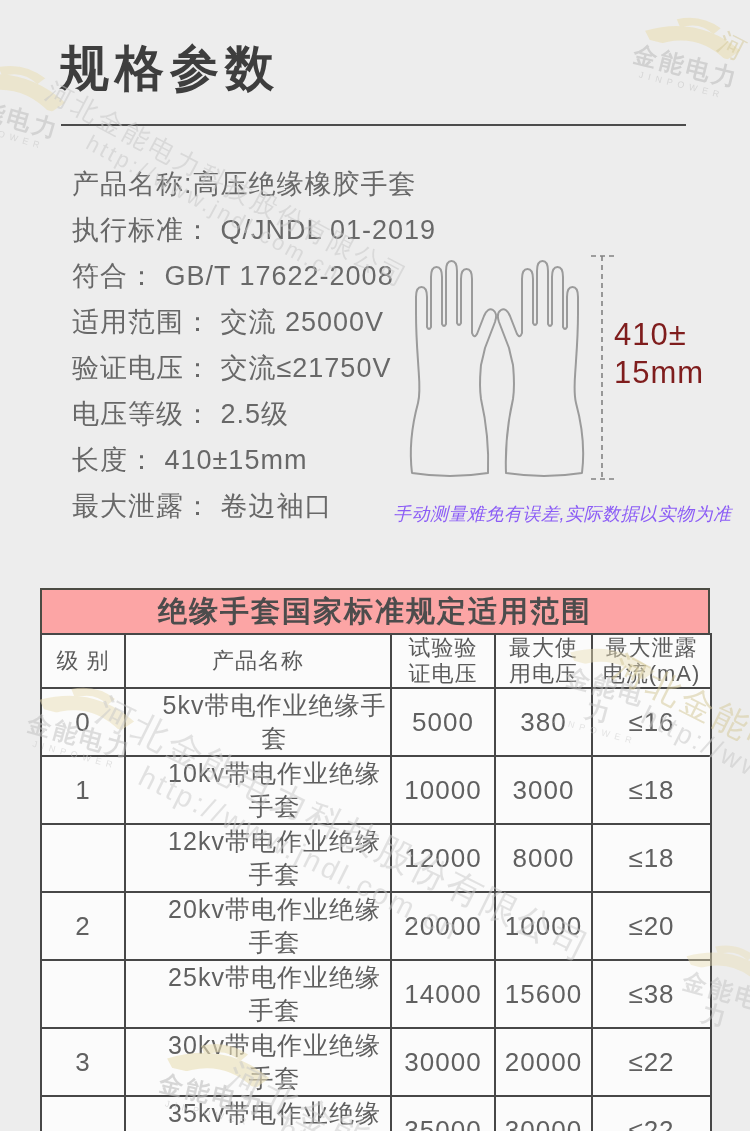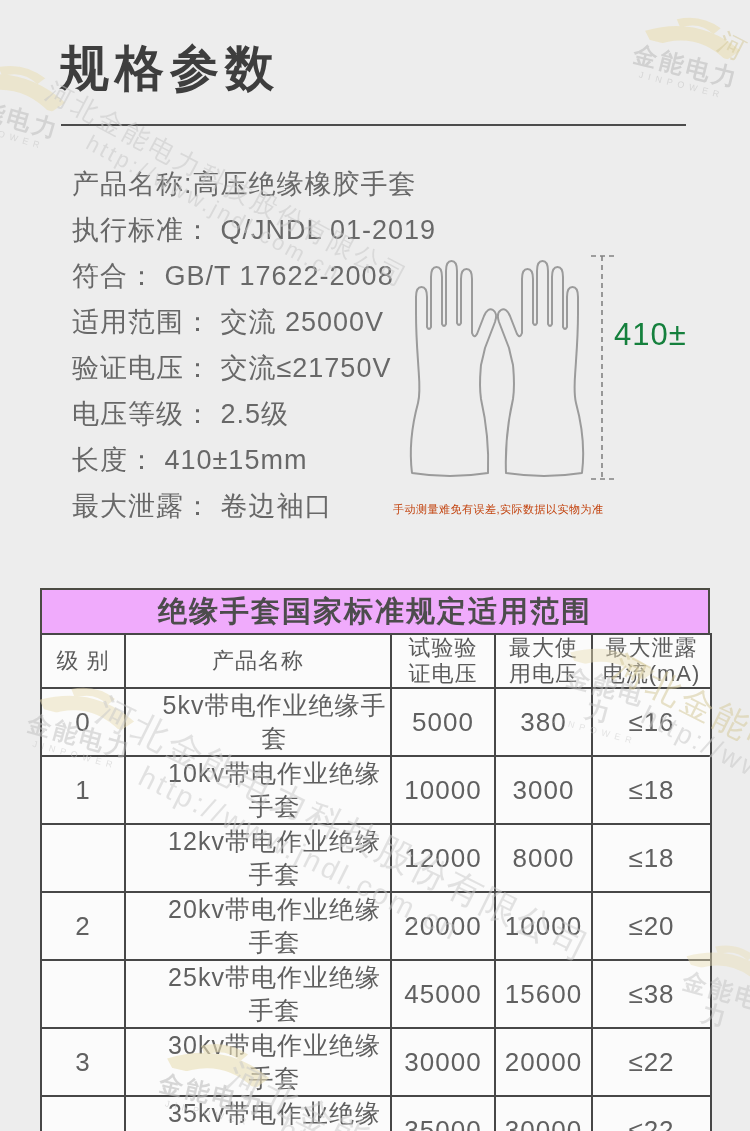--- a/index.html
+++ b/index.html
@@ -20,31 +20,31 @@
   }
   
   .spec-list{
     position:absolute;left:60px;top:149px;margin:12px;padding:0;list-style:none;
     font-size:27px;line-height:46px;color:#686868;letter-spacing:1px;white-space:nowrap;
   }
   
   .glove-svg{position:absolute;left:398px;top:243px;}
   .dim-label{
     position:absolute;left:614px;top:316px;
-    font-size:31px;line-height:38px;color:#15803d;letter-spacing:1px;
+    font-size:31px;line-height:38px;color:#7f1d1d;letter-spacing:1px;
   }
   .figure-note{
     position:absolute;left:393px;top:502px;
-    font-size:11px;color:#c2410c;letter-spacing:0.5px;white-space:nowrap;
+    font-size:18px;color:#8b5cf6;letter-spacing:0.5px;white-space:nowrap;font-style:italic;
   }
   
   .std-table-wrap{position:absolute;left:40px;top:588px;width:670px;}
   .std-table-title{
     box-sizing:border-box;height:45px;border:2px solid #4b4b43;border-bottom:none;
-    background:#f0abfc;color:#4c4c4c;
+    background:#fca5a5;color:#4c4c4c;
     font-size:29px;font-weight:700;letter-spacing:2px;
     text-align:center;line-height:43px;
   }
   table.std{border-collapse:collapse;table-layout:fixed;width:670px;background:#fbfbfb;}
   table.std th,table.std td{
     border:2px solid #474747;text-align:center;vertical-align:middle;
     overflow:hidden;padding:0;
   }
   table.std thead th{
     height:52px;font-size:22px;font-weight:400;color:#5a5a5a;
@@ -112,20 +112,21 @@
       <use href="#glove" transform="translate(192,10) scale(-1,1)"></use>
       <g stroke="#828282" stroke-width="1.6" stroke-dasharray="5 4">
         <line x1="193" y1="13" x2="216" y2="13"></line>
         <line x1="204" y1="13" x2="204" y2="236"></line>
         <line x1="193" y1="236" x2="216" y2="236"></line>
       </g>
     </svg>
 
     <div class="dim-label">
       <div>410±</div>
+      <div>15mm</div>
     </div>
 
     <div class="figure-note">手动测量难免有误差,实际数据以实物为准</div>
 
     <div class="std-table-wrap">
       <div class="std-table-title">绝缘手套国家标准规定适用范围</div>
       <table class="std">
         <colgroup>
           <col style="width:84px">
             <col style="width:266px">
@@ -170,21 +171,21 @@
           <tr>
             <td>2</td>
             <td class="c-name">20kv带电作业绝缘手套</td>
             <td>20000</td>
             <td>10000</td>
             <td>≤20</td>
           </tr>
           <tr>
             <td></td>
             <td class="c-name">25kv带电作业绝缘手套</td>
-            <td>45000</td>
+            <td>14000</td>
             <td>15600</td>
             <td>≤38</td>
           </tr>
           <tr>
             <td>3</td>
             <td class="c-name">30kv带电作业绝缘手套</td>
             <td>30000</td>
             <td>20000</td>
             <td>≤22</td>
           </tr>

